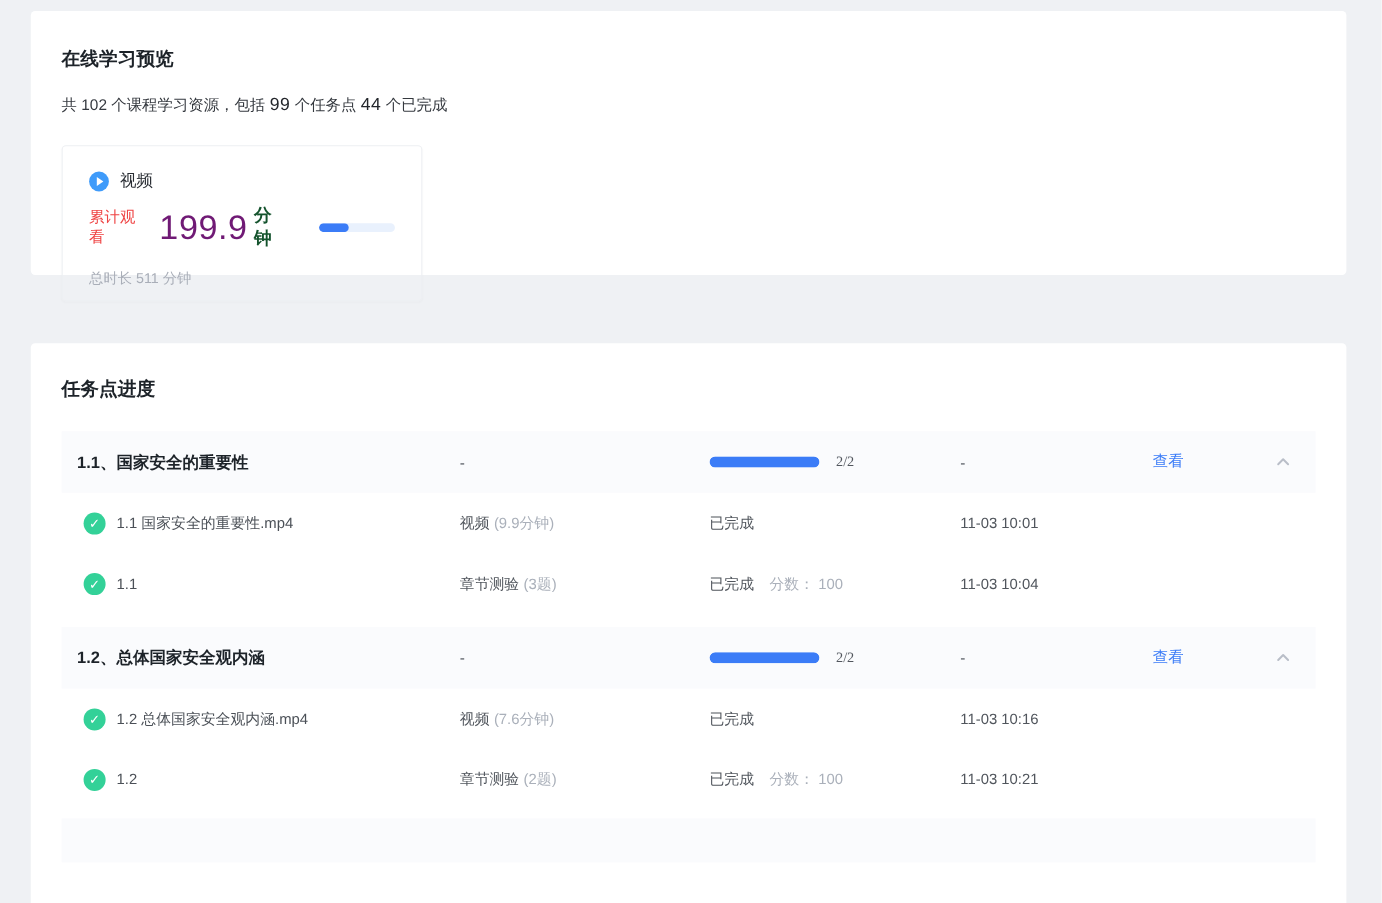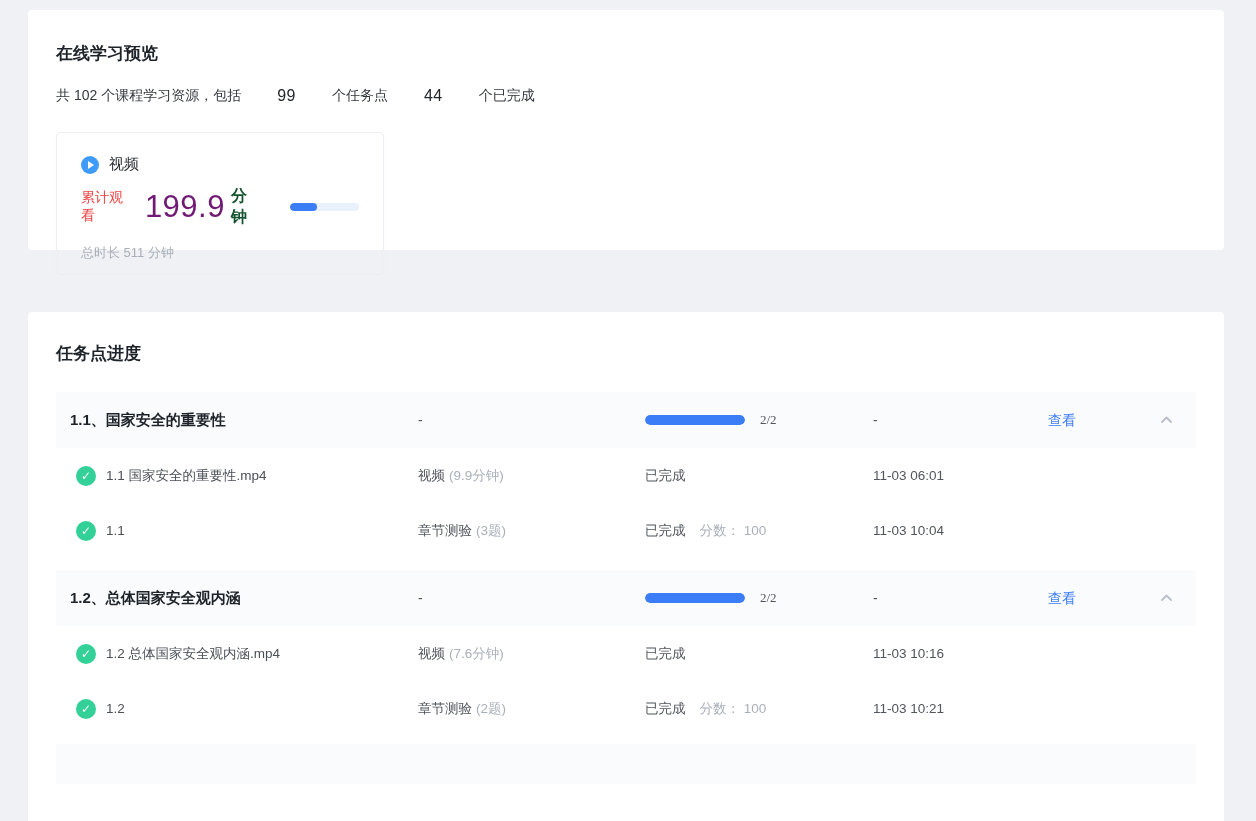--- a/index.html
+++ b/index.html
@@ -12,21 +12,21 @@
   .card {
     position:absolute; left:28px; width:1196px;
     background:#ffffff; border-radius:4px;
   }
   .card-overview { top:10px; height:240px; padding:32px 28px 28px 28px; }
   .card-tasks { top:312px; height:560px; padding:30px 28px 28px 28px; }
 
   .section-title { font-size:17px; font-weight:bold; color:#1d2329; }
 
   
-  .summary { display:flex; align-items:flex-start; margin-top:22px; font-size:14px; color:#35393f;gap:32px; }
+  .summary { display:flex; align-items:flex-start; margin-top:22px; font-size:14px; color:#35393f; }
   .summary .big { font-size:16px; color:#23262b; margin:0 4px; letter-spacing:0.5px; }
 
   
   .video-card {
     margin-top:27px; width:328px; height:142px;
     border:1px solid #edeff2; border-radius:4px;
     padding:22px 24px 0 24px;
     box-shadow:0 1px 2px rgba(0,0,0,0.02);
   }
   .vc-head { display:flex; align-items:center; }
@@ -162,21 +162,21 @@
           <span class="check-circle">✓</span>
           <span class="task-name">1.1 国家安全的重要性.mp4</span>
         </div>
         <div>
           <span>视频</span><span class="type-note">(9.9分钟)</span>
         </div>
         <div class="status-cell">
           <span>已完成</span>
             <span class="score"></span>
         </div>
-        <div>11-03 06:01</div>
+        <div>11-03 10:01</div>
         <div></div>
       </div>
 
       <div class="trow crow">
         <div class="c1">
           <span class="check-circle">✓</span>
           <span class="task-name">1.1</span>
         </div>
         <div>
           <span>章节测验</span><span class="type-note">(3题)</span>

